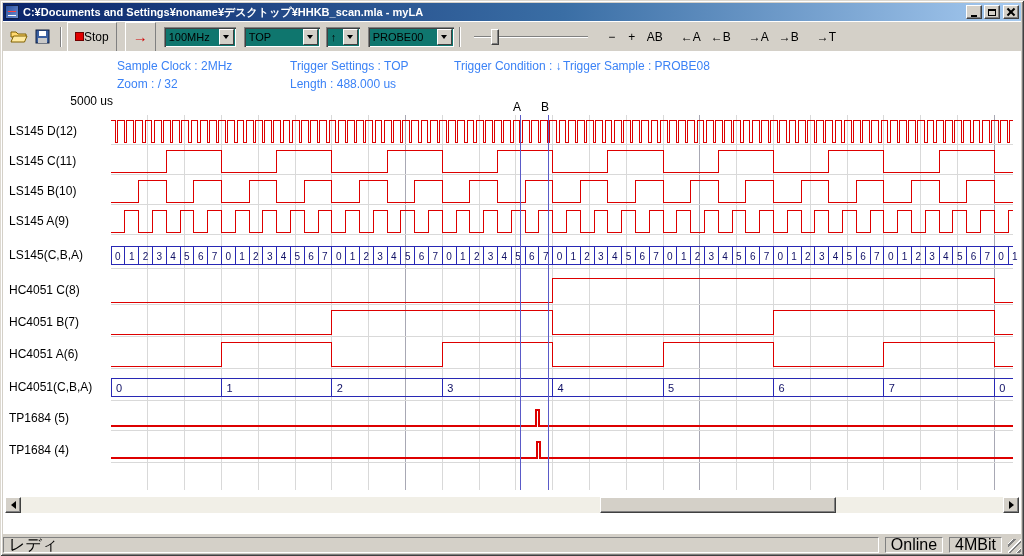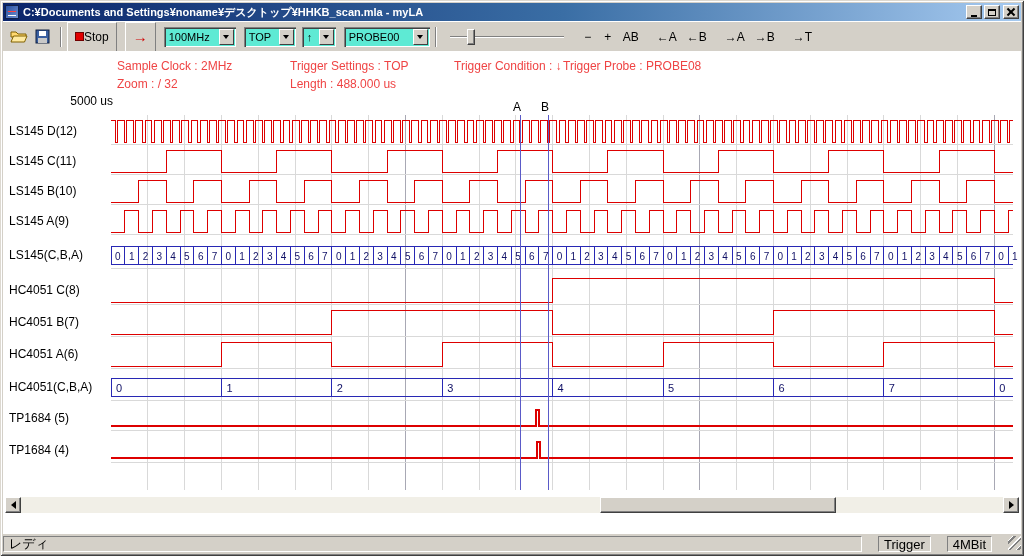--- a/index.html
+++ b/index.html
@@ -19,40 +19,40 @@
   .x-icon::before,.x-icon::after{content:"";position:absolute;left:3px;top:-1px;width:2px;height:10px;background:#000}
   .x-icon::before{transform:rotate(45deg)}.x-icon::after{transform:rotate(-45deg)}
   .menubar{height:20px;flex:0 0 20px;display:flex;align-items:center;font-size:12px;padding-left:2px;border-bottom:1px solid #b8b4ac}
   .menu-item{padding:2px 8px;color:#000}
   .toolbar{height:30px;flex:0 0 30px;display:flex;align-items:center;padding:2px 4px;border-top:1px solid #fff}
   .tb-iconbtn{width:24px;height:22px;display:flex;align-items:center;justify-content:center}
   .tsep{width:0;height:20px;border-left:1px solid #808080;border-right:1px solid #fff;margin:0 5px}
   .raisedbtn{height:22px;background:#d4d0c8;border:1px solid;border-color:#fff #808080 #808080 #fff;display:flex;align-items:center;padding:14px 7px;font-size:12px}
   .stop-sq{width:9px;height:9px;background:#e00000;border:1px solid #700000}
   .run-arrow{color:#d00000;font-weight:bold;font-size:15px;line-height:1}
-  .combo{height:20px;background:#5eead4;box-shadow:inset 1px 1px 0 #808080,inset 2px 2px 0 #404040,inset -1px -1px 0 #fff;display:flex;align-items:center;padding-left:5px;font-size:11px;margin-left:8px}
+  .combo{height:20px;background:#0f766e;box-shadow:inset 1px 1px 0 #808080,inset 2px 2px 0 #404040,inset -1px -1px 0 #fff;display:flex;align-items:center;padding-left:5px;font-size:11px;margin-left:8px}
   .combo-text{flex:1;white-space:nowrap;overflow:hidden}
   .combo-btn{width:15px;height:16px;margin-right:2px;background:#d4d0c8;border:1px solid;border-color:#fff #404040 #404040 #fff;display:flex;align-items:center;justify-content:center}
   .arr-down{width:0;height:0;border-left:3px solid transparent;border-right:3px solid transparent;border-top:4px solid #000}
   .slider{width:118px;height:22px;position:relative;margin-left:6px}
   .slider-track{position:absolute;left:2px;right:2px;top:10px;height:2px;background:#808080;border-bottom:1px solid #fff}
   .slider-thumb{position:absolute;top:3px;width:8px;height:16px;background:#d4d0c8;border:1px solid;border-color:#fff #404040 #404040 #fff;box-shadow:inset -1px -1px 0 #808080}
   .flatbtn{height:22px;min-width:20px;padding:0 4px;display:flex;align-items:center;justify-content:center;font-size:12px;color:#000;background:transparent;border:1px solid transparent}
   .gap8{width:8px}.gap12{width:12px}
   .client{flex:1;background:#fff;position:relative;overflow:hidden}
-  .info-label{position:absolute;font-size:12px;color:#ef4444;white-space:nowrap}
+  .info-label{position:absolute;font-size:12px;color:#3b82f6;white-space:nowrap}
   #wave-svg{position:absolute;left:0;top:0}
   svg text{font-family:"Liberation Sans",sans-serif}
   .hscroll{position:absolute;left:2px;right:2px;top:446px;height:16px;background:#f1efe7;display:flex}
   .sb-btn{width:16px;height:16px;background:#d4d0c8;border:1px solid;border-color:#fff #404040 #404040 #fff;box-shadow:inset -1px -1px 0 #808080;display:flex;align-items:center;justify-content:center;flex:0 0 16px}
   .sb-track{flex:1;position:relative}
   .sb-thumb{position:absolute;top:0;height:16px;background:#d4d0c8;border:1px solid;border-color:#fff #404040 #404040 #fff;box-shadow:inset -1px -1px 0 #808080}
   .tri-left{width:0;height:0;border-top:4px solid transparent;border-bottom:4px solid transparent;border-right:5px solid #000}
   .tri-right{width:0;height:0;border-top:4px solid transparent;border-bottom:4px solid transparent;border-left:5px solid #000}
-  .statusbar{height:19px;flex:0 0 19px;display:flex;align-items:flex-start;gap:16px;font-size:13px;padding-top:2px}
+  .statusbar{height:19px;flex:0 0 19px;display:flex;align-items:flex-end;gap:6px;font-size:16px;padding-top:2px}
   .sb-panel{height:16px;border:1px solid;border-color:#808080 #fff #fff #808080;display:flex;align-items:center;padding:0 5px;white-space:nowrap}
   .panel-ready{flex:1}
   .resize-grip{width:13px;height:14px;background:repeating-linear-gradient(135deg,transparent 0 3px,#fff 3px 4px,#808080 4px 6px)}
 </style>
 </head>
 <body>
 
 <div class="window">
 
   <div class="titlebar">
@@ -92,21 +92,21 @@
     <div class="gap8"></div>
     <div class="raisedbtn">
       <span class="run-arrow">→</span>
     </div>
     <div class="combo" style="width:72px">
       <span class="combo-text">100MHz</span>
       <span class="combo-btn">
           <span class="arr-down"></span>
         </span>
     </div>
-    <div class="combo" style="width:52px">
+    <div class="combo" style="width:76px">
       <span class="combo-text">TOP</span>
       <span class="combo-btn">
           <span class="arr-down"></span>
         </span>
     </div>
     <div class="combo" style="width:34px;margin-left:6px">
       <span class="combo-text">↑</span>
       <span class="combo-btn">
           <span class="arr-down"></span>
         </span>
@@ -133,21 +133,21 @@
     <div class="flatbtn">→A</div>
     <div class="flatbtn">→B</div>
     <div class="gap8"></div>
     <div class="flatbtn">→T</div>
   </div>
 
   <div class="client">
     <div class="info-label" style="left:114px;top:8px">Sample Clock : 2MHz</div>
     <div class="info-label" style="left:287px;top:8px">Trigger Settings : TOP</div>
     <div class="info-label" style="left:451px;top:8px">Trigger Condition : ↓</div>
-    <div class="info-label" style="left:560px;top:8px">Trigger Probe : PROBE08</div>
+    <div class="info-label" style="left:560px;top:8px">Trigger Sample : PROBE08</div>
     <div class="info-label" style="left:114px;top:26px">Zoom : / 32</div>
     <div class="info-label" style="left:287px;top:26px">Length : 488.000 us</div>
 
     <svg id="wave-svg" width="1024" height="446" viewBox="0 71 1024 446">
         <g shape-rendering="crispEdges">
           <line x1="144.8" x2="144.8" y1="135" y2="510" stroke="#d9d9d9" stroke-width="1"></line>
           <line x1="181.6" x2="181.6" y1="135" y2="510" stroke="#d9d9d9" stroke-width="1"></line>
           <line x1="218.39999999999998" x2="218.39999999999998" y1="135" y2="510" stroke="#d9d9d9" stroke-width="1"></line>
           <line x1="255.2" x2="255.2" y1="135" y2="510" stroke="#d9d9d9" stroke-width="1"></line>
           <line x1="292" x2="292" y1="135" y2="510" stroke="#d9d9d9" stroke-width="1"></line>
@@ -397,18 +397,18 @@
         <div class="sb-thumb" id="sb-thumb" style="left: 59%; width: 24%;"></div>
       </div>
       <div class="sb-btn">
           <span class="tri-right"></span>
         </div>
     </div>
   </div>
 
   <div class="statusbar">
     <div class="sb-panel panel-ready">レディ</div>
-    <div class="sb-panel">Trigger</div>
+    <div class="sb-panel">Online</div>
     <div class="sb-panel">4MBit</div>
     <div class="resize-grip"></div>
   </div>
 
 </div>
 
 </body></html>

